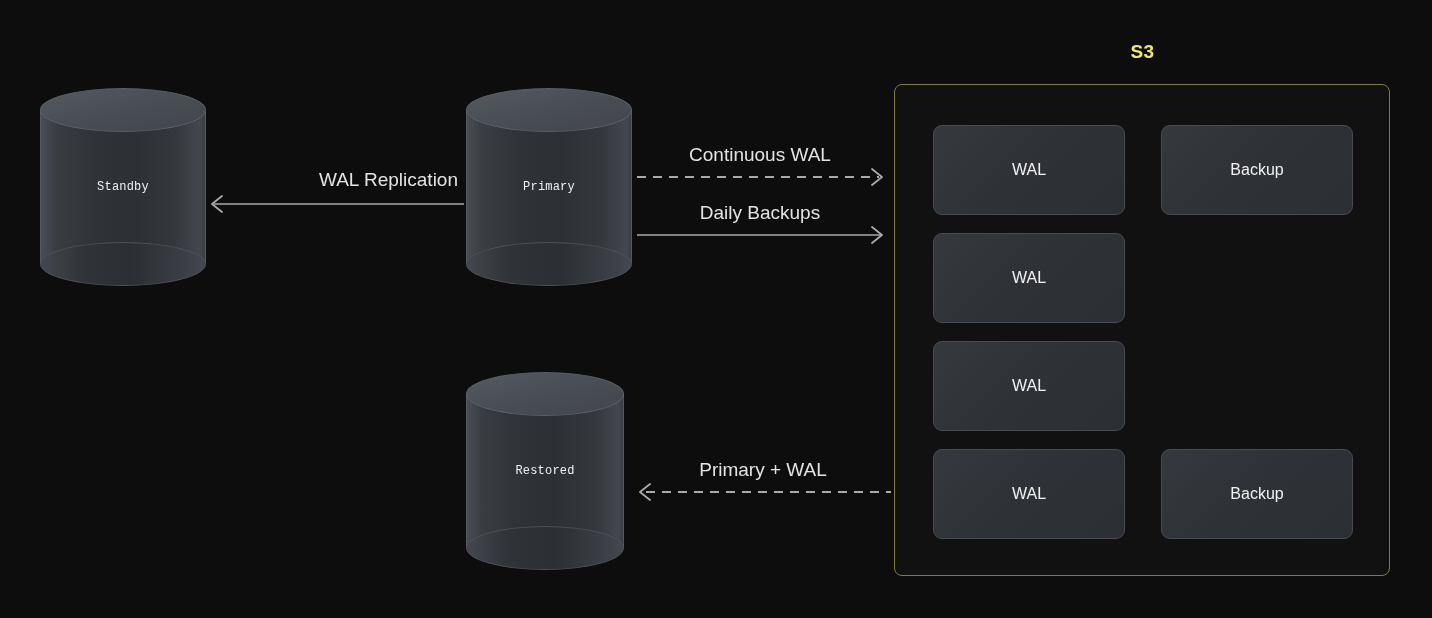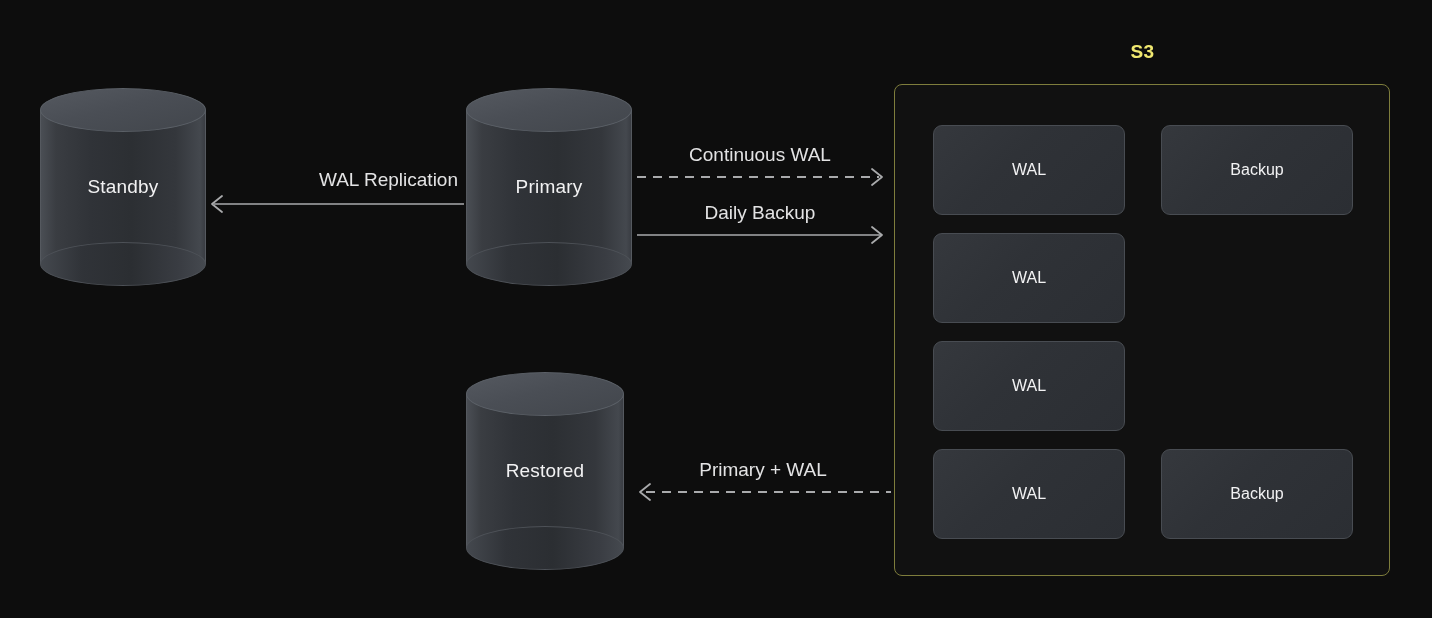--- a/index.html
+++ b/index.html
@@ -68,24 +68,25 @@
   .cyl-label {
     position: absolute;
     left: 0;
     top: 0;
     width: 100%;
     height: 100%;
     display: flex;
     align-items: center;
     justify-content: center;
     color: #f2f2f3;
-    font-size: 19px;
+    font-size: 12px;
     letter-spacing: 0.2px;
     z-index: 5;
     pointer-events: none;
+    font-family: Liberation Mono, monospace;
   }
 
   
   #s3-title {
     position: absolute;
     left: 895px;
     top: 41px;
     width: 495px;
     text-align: center;
     color: #f0e870;
@@ -179,21 +180,21 @@
 
   <div class="edge" style="left:636px; top:145px; width:252px; height:40px;text-decoration:underline;">
     <div class="edge-label" style="left:0; top:-1px; width:248px;">Continuous WAL</div>
     <svg width="252" height="40" viewBox="0 0 252 40">
       <path d="M 1 32 L 243 32" stroke="#a9aaac" stroke-width="1.8" fill="none" stroke-dasharray="9 7"></path>
       <path d="M 236 24 L 246 32 L 236 40" stroke="#a9aaac" stroke-width="1.8" fill="none" stroke-linecap="round" stroke-linejoin="round"></path>
     </svg>
   </div>
 
   <div class="edge" style="left:636px; top:203px; width:252px; height:40px;">
-    <div class="edge-label" style="left:0; top:-1px; width:248px;">Daily Backup</div>
+    <div class="edge-label" style="left:0; top:-1px; width:248px;">Daily Backups</div>
     <svg width="252" height="40" viewBox="0 0 252 40">
       <path d="M 1 32 L 245 32" stroke="#a9aaac" stroke-width="1.6" fill="none"></path>
       <path d="M 236 24 L 246 32 L 236 40" stroke="#a9aaac" stroke-width="1.8" fill="none" stroke-linecap="round" stroke-linejoin="round"></path>
     </svg>
   </div>
 
   <div class="edge" style="left:634px; top:460px; width:258px; height:40px;">
     <div class="edge-label" style="left:0; top:-1px; width:258px;">Primary + WAL</div>
     <svg width="258" height="40" viewBox="0 0 258 40">
       <path d="M 12 32 L 257 32" stroke="#a9aaac" stroke-width="1.8" fill="none" stroke-dasharray="9 7"></path>

